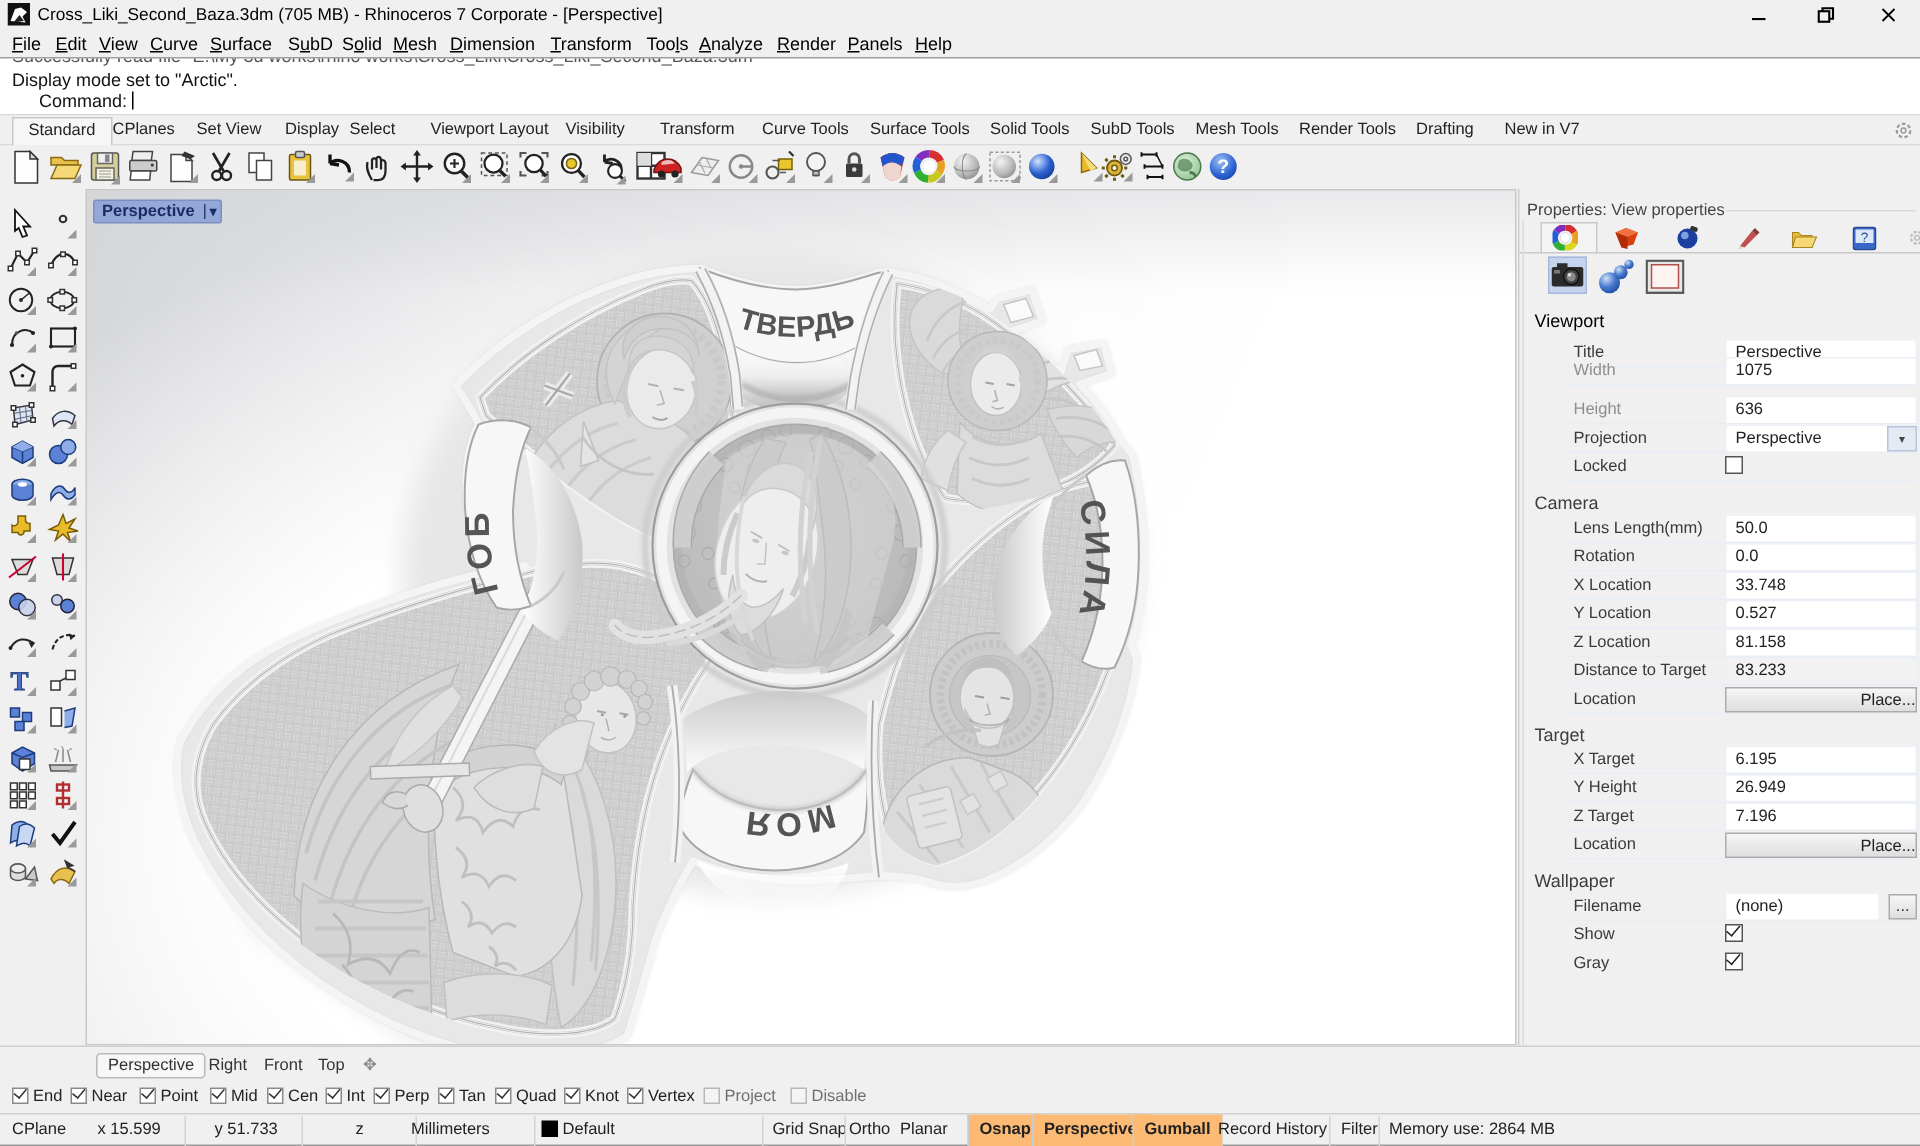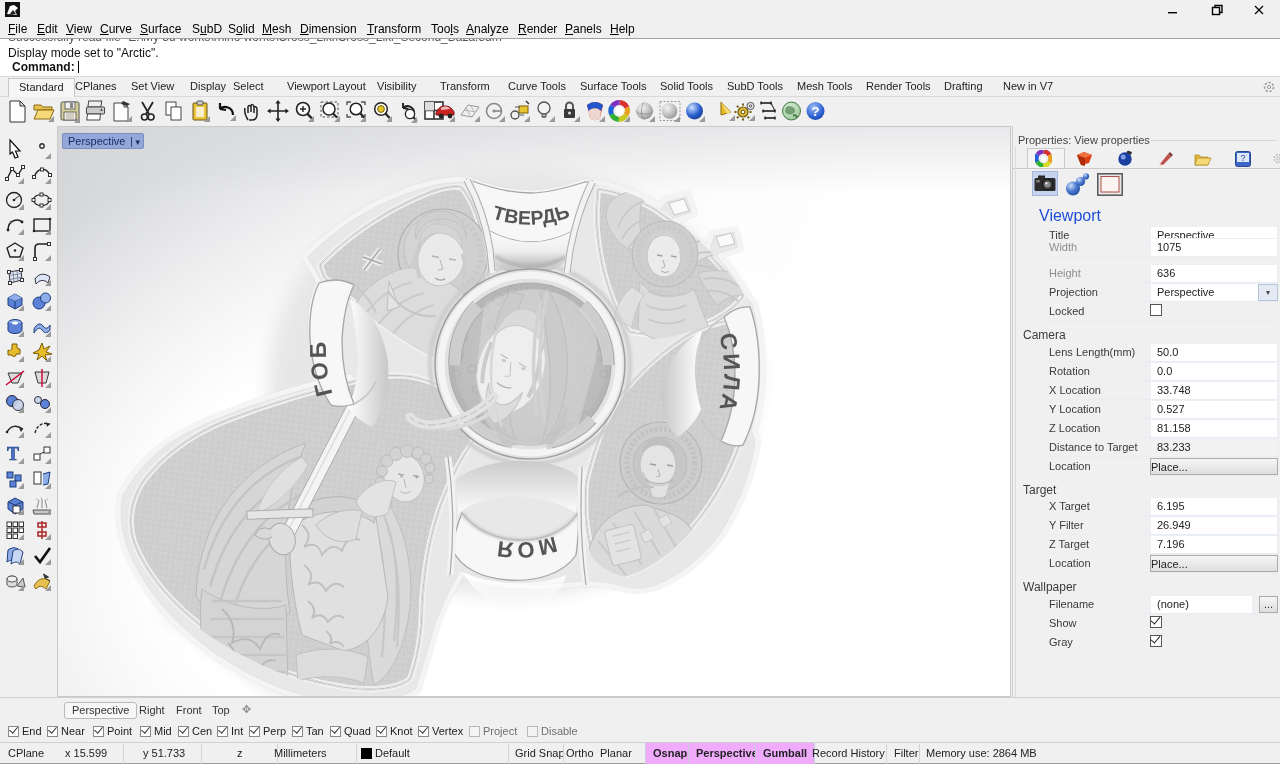--- a/index.html
+++ b/index.html
@@ -6,55 +6,56 @@
 #titlebar{position:absolute;left:0;top:0;width:1280px;height:20px;background:#f0f0f0;font-size:12px;color:#000}
 #title-ico{position:absolute;left:5px;top:2px;width:16px;height:16px}
 #title-text{position:absolute;left:25px;top:4px;letter-spacing:0px;font-size:11.5px}
 .winbtn{position:absolute;top:0;width:14px;height:16px;color:#000;font-size:11px;text-align:center}
 #menubar{position:absolute;left:0;top:20px;width:1280px;height:18px;background:#f0f0f0;font-size:12px}
 #menubar span{position:absolute;top:2px}
 #menubar u{text-decoration:underline}
 #cmdbox{position:absolute;left:0px;top:38px;width:1280px;height:39px;background:#fff;border-top:1px solid #a0a0a0;border-bottom:1px solid #d8d8d8;font-size:12px;color:#111;overflow:hidden}
 #cmdclip{position:absolute;left:8px;top:-9px;color:#555;white-space:nowrap}
 #cmdline1{position:absolute;left:8px;top:7px}
-#cmdline2{position:absolute;left:12px;top:21px;font-weight:bold}
+#cmdline2{position:absolute;left:26px;top:21px;font-weight:normal}
 #cursor{display:inline-block;width:1px;height:12px;background:#000;vertical-align:-2px}
 #tabrow{position:absolute;left:0;top:77px;width:1280px;height:20px;background:#f0f0f0;font-size:11px;color:#222;border-bottom:1px solid #d9d9d9}
 #tabrow .tab{position:absolute;top:3px}
 #tabrow .active{background:#f6f6f6;border:1px solid #c8c8c8;border-bottom:0;padding:2px 10px 4px 10px;top:1px}
 #iconrow{position:absolute;left:0;top:97px;width:1280px;height:30px;background:#f0f0f0}
 #sidebar{position:absolute;left:0;top:127px;width:57px;height:571px;background:#f0f0f0}
 #viewport{position:absolute;left:57px;top:126px;width:954px;height:571px;background:linear-gradient(180deg, rgba(214,215,218,0.55) 0%, rgba(255,255,255,0) 12%),radial-gradient(640px 430px at 430px 420px, #ffffff 52%, rgba(255,255,255,0) 100%),linear-gradient(113deg,#d4d5d7 0%,#e2e3e5 20%,#f2f2f3 40%,#fcfcfc 58%,#ffffff 70%);border:1px solid #c8c8c8;overflow:hidden}
-#vptab{position:absolute;left:4px;top:6px;height:16px;background:#93a7d9;border:1px solid #7a8fc0;border-radius:2px;color:#1a2c66;font-weight:normal;font-size:11px;padding:1px 3px 0 5px}
+#vptab{position:absolute;left:4px;top:6px;height:16px;background:#93a7d9;border:1px solid #7a8fc0;border-radius:2px;color:#1a2c66;font-weight:bold;font-size:11px;padding:1px 3px 0 5px}
 #vptab .dd{border-left:1px solid #30406f;margin-left:6px;padding-left:3px;font-size:9px}
 #rpanel{position:absolute;left:1012px;top:126px;width:268px;height:586px;background:#f0f0f0;border-left:1px solid #cfcfcf;font-size:11px;color:#333}
 #bottombar{position:absolute;left:0;top:697px;width:1280px;height:25px;background:#f0f0f0;border-top:1px solid #cfcfcf;font-size:11px;color:#333}
 #osnaprow{position:absolute;left:0;top:722px;width:1280px;height:20px;background:#f0f0f0;font-size:11px;color:#222}
 #statusbar{position:absolute;left:0;top:742px;width:1280px;height:22px;background:#f0f0f0;border-top:1px solid #d0d0d0;border-bottom:1px solid #9a9a9a;font-size:11px;color:#222;box-sizing:border-box}
 .sep{position:absolute;top:1px;width:1px;height:20px;background:#d4d4d4}
 .cb{display:inline-block;width:11px;height:11px;border:1px solid #8a8a8a;background:#fff;position:relative;vertical-align:-2px;margin-right:3px}
 .cb.on:after{content:"";position:absolute;left:2px;top:-2px;width:4px;height:7px;border:solid #333;border-width:0 1.6px 1.6px 0;transform:rotate(40deg)}
 .cb.off2{border-color:#b8b8b8;background:#f4f4f4}
 .statitem{position:absolute;top:4px}
-.statbtn{position:absolute;top:0px;height:21px;padding:4px 7px 18px 7px;font-weight:bold;background:#f0abfc;border-left:1px solid #c6ccd8;border-right:1px solid #c6ccd8}
+.statbtn{position:absolute;top:0px;height:21px;padding:4px 7px 18px 7px;font-weight:bold;background:#fdba74;border-left:1px solid #c6ccd8;border-right:1px solid #c6ccd8}
 .prow{position:absolute;left:30px;width:235px;height:19px;border-bottom:1px solid #e7edf5}
 .plbl{position:absolute;left:6px;top:3px;color:#3a3a3a;white-space:nowrap}
 .pval{position:absolute;left:107px;top:0px;width:128px;height:18px;background:#fff;border:1px solid #eceff5;border-bottom:0;padding:2px 0 0 6px;color:#222}
 .phdr{position:absolute;left:10px;font-size:12px;color:#3c3c3c}
-.pbtn{position:absolute;left:107px;top:1px;width:128px;height:17px;background:linear-gradient(#f6f6f6,#dedede);border:1px solid #ababab;text-align:left;padding-top:2px;color:#222}
+.pbtn{position:absolute;left:107px;top:1px;width:128px;height:17px;background:linear-gradient(#f6f6f6,#dedede);border:1px solid #ababab;text-align:right;padding-top:2px;color:#222}
 .pcb{position:absolute;left:107px;top:2px;width:12px;height:12px;border:1px solid #555;background:#fff}
 .pcb.on:after{content:"";position:absolute;left:2px;top:-2px;width:4px;height:8px;border:solid #222;border-width:0 1.6px 1.6px 0;transform:rotate(40deg)}
 </style></head>
 <body>
 <div id="titlebar">
  <svg id="title-ico" viewBox="0 0 16 16">
       <rect x="0" y="0" width="15" height="15" fill="#111"></rect>
       <path d="M2 12 L5 4 L9 3 L13 6 L10 9 L12 13 Z" fill="#fff"></path>
       <path d="M4 13 L8 8 L11 12 Z" fill="#222"></path>
     </svg>
+ <span id="title-text">Cross_Liki_Second_Baza.3dm (705 MB) - Rhinoceros 7 Corporate - [Perspective]</span>
  <span class="winbtn" style="left:1166px;top:8px"><svg width="12" height="10">
         <rect x="1" y="4" width="9" height="1.4" fill="#000"></rect>
       </svg></span>
  <span class="winbtn" style="left:1210px;top:4px"><svg width="13" height="12">
         <rect x="1.5" y="3.5" width="7" height="7" fill="none" stroke="#000" stroke-width="1.4"></rect>
         <path d="M4 3.5 V1.5 H11 V8.5 H9" fill="none" stroke="#000" stroke-width="1.4"></path>
       </svg></span>
  <span class="winbtn" style="left:1252px;top:4px"><svg width="12" height="12">
         <path d="M2 2 L10 10 M10 2 L2 10" stroke="#000" stroke-width="1.2"></path>
       </svg></span>
@@ -905,21 +906,21 @@
         </radialGradient>
       </defs>
       <circle cx="8" cy="16.5" r="7" fill="url(#bl1)"></circle>
       <circle cx="15.5" cy="9.5" r="4.6" fill="url(#bl1)"></circle>
       <circle cx="21" cy="4.3" r="3.1" fill="url(#bl1)"></circle>
     </svg>
  <svg style="position:absolute;left:84px;top:47px" width="26" height="23" viewBox="0 0 26 23">
       <rect x="0.8" y="0.8" width="24.4" height="21.4" fill="#e8e8e8" stroke="#555" stroke-width="1.5"></rect>
       <rect x="4" y="3.5" width="18" height="15.5" fill="#fdf3f1" stroke="#b0504a" stroke-width="1"></rect>
     </svg>
- <div style="position:absolute;left:26px;top:81px;font-size:16px;color:#1d4ed8">Viewport</div>
+ <div style="position:absolute;left:10px;top:81px;font-size:12px;color:#000000">Viewport</div>
  <div id="ptable">
   <div class="prow" style="top:100px">
         <span class="plbl">Title</span>
         <span class="pval">Perspective</span>
       </div>
   <div class="prow" style="top:112px">
         <span class="plbl" style="color:#8e8e8e">Width</span>
         <span class="pval">1075</span>
       </div>
   <div class="prow" style="top:138px">
@@ -963,21 +964,21 @@
   <div class="prow" style="top:331px">
         <span class="plbl">Location</span>
         <span class="pbtn">Place...</span>
       </div>
   <div class="phdr" style="top:357px">Target</div>
   <div class="prow" style="top:371px">
         <span class="plbl">X Target</span>
         <span class="pval">6.195</span>
       </div>
   <div class="prow" style="top:390px">
-        <span class="plbl">Y Filter</span>
+        <span class="plbl">Y Height</span>
         <span class="pval">26.949</span>
       </div>
   <div class="prow" style="top:409px">
         <span class="plbl">Z Target</span>
         <span class="pval">7.196</span>
       </div>
   <div class="prow" style="top:428px">
         <span class="plbl">Location</span>
         <span class="pbtn">Place...</span>
       </div>

